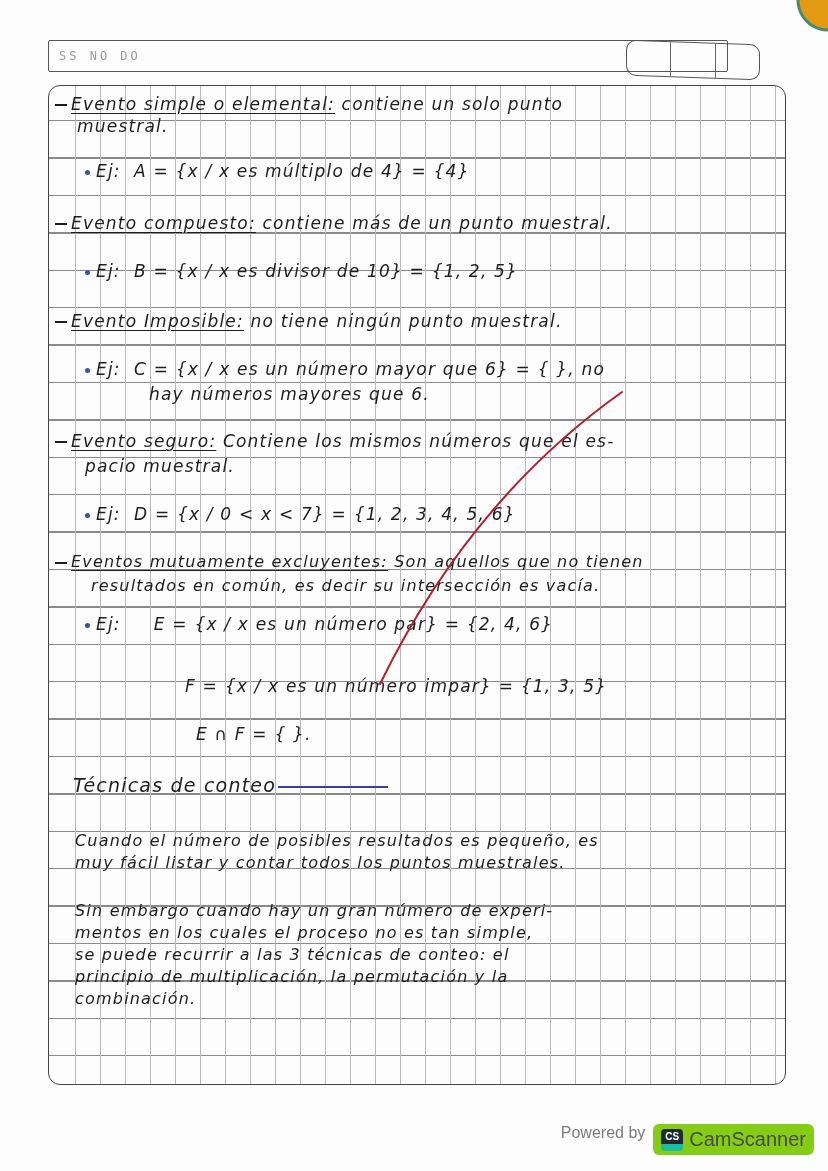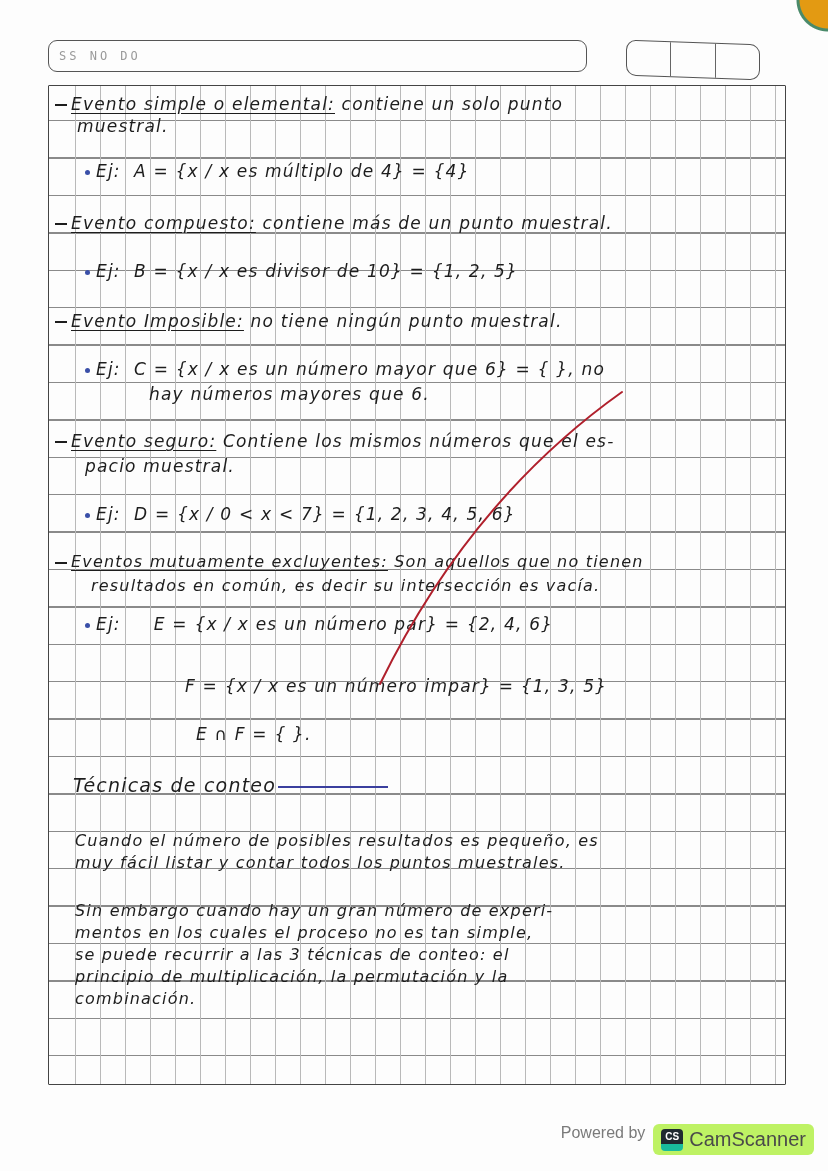--- a/index.html
+++ b/index.html
@@ -7,39 +7,39 @@
       width: 828px; height: 1171px; position: relative; overflow: hidden;
       background: #fdfdfd;
       font-family: "DejaVu Sans", sans-serif;
       color: #1e1e1e;
     }
     .corner-decor {
       position: absolute; right: 0; top: 0; width: 40px; height: 36px;
       background: radial-gradient(circle at 100% 0%, #e39a12 0 28px, #4a8a6a 29px 31px, transparent 32px);
     }
     .header-bar {
-      position: absolute; left: 48px; top: 40px; width: 539px; height: 32px;
-      border: 1.6px solid #555; border-radius: 9px;
+      position: absolute; left: 48px; top: 40px; width: 680px; height: 32px;
+      border: 1.6px solid #555; border-radius: 2px;
       box-sizing: border-box;
     }
     .header-date {
       position: absolute; left: 10px; top: 8px; font-size: 12px; color: #9a9a9a;
       letter-spacing: 3px; font-family: "DejaVu Sans Mono", monospace;
     }
     .header-boxes {
       position: absolute; left: 626px; top: 42px; width: 134px; height: 36px;
       border: 1.6px solid #555; border-radius: 10px; box-sizing: border-box;
       display: flex; transform: skewY(2deg);
     }
     .header-boxes .cell { flex: 1; border-right: 1.2px solid #666; }
     .header-boxes .cell:last-child { border-right: none; }
 
     .sheet {
       position: absolute; left: 48px; top: 85px; width: 738px; height: 1000px;
-      border: 1.8px solid #444; border-radius: 1px; box-sizing: border-box;
+      border: 1.8px solid #444; border-radius: 12px; box-sizing: border-box;
       background-color: #fdfdfd;
       background-image:
         repeating-linear-gradient(to right, transparent 0 24px, #b9b9b9 24px 25px),
         repeating-linear-gradient(to bottom, transparent 0 36px, #8a8a8a 36px 37.4px);
       background-position: 2px 0, 0 -2px;
       overflow: hidden;
     }
     .line {
       position: absolute; left: 0; white-space: nowrap;
       font-family: "DejaVu Sans", sans-serif;
@@ -61,21 +61,21 @@
     }
     .red-line {
       position: absolute; left: 0; top: 0; pointer-events: none;
     }
     .footer {
       position: absolute; right: 14px; top: 1124px;
       display: flex; align-items: flex-start; gap: 8px;
     }
     .powered { font-size: 16px; color: #7a7a7a; font-family: "Liberation Sans", sans-serif; }
     .cs-badge {
-      display: flex; align-items: center; gap: 6px; background: #bef264;
+      display: flex; align-items: center; gap: 6px; background: #84cc16;
       border-radius: 6px; padding: 4px 8px;
     }
     .cs-logo {
       width: 22px; height: 22px; border-radius: 4px;
       background: linear-gradient(to bottom, #1f2a30 0 70%, #19bc9c 70% 100%);
       color: #fff; font-size: 10px; font-weight: bold; display: flex;
       align-items: flex-start; justify-content: center; padding-top: 2px; box-sizing: border-box;
       font-family: "Liberation Sans", sans-serif;
     }
     .cs-name { font-size: 20px; color: #4a4a4a; font-family: "Liberation Sans", sans-serif; }

